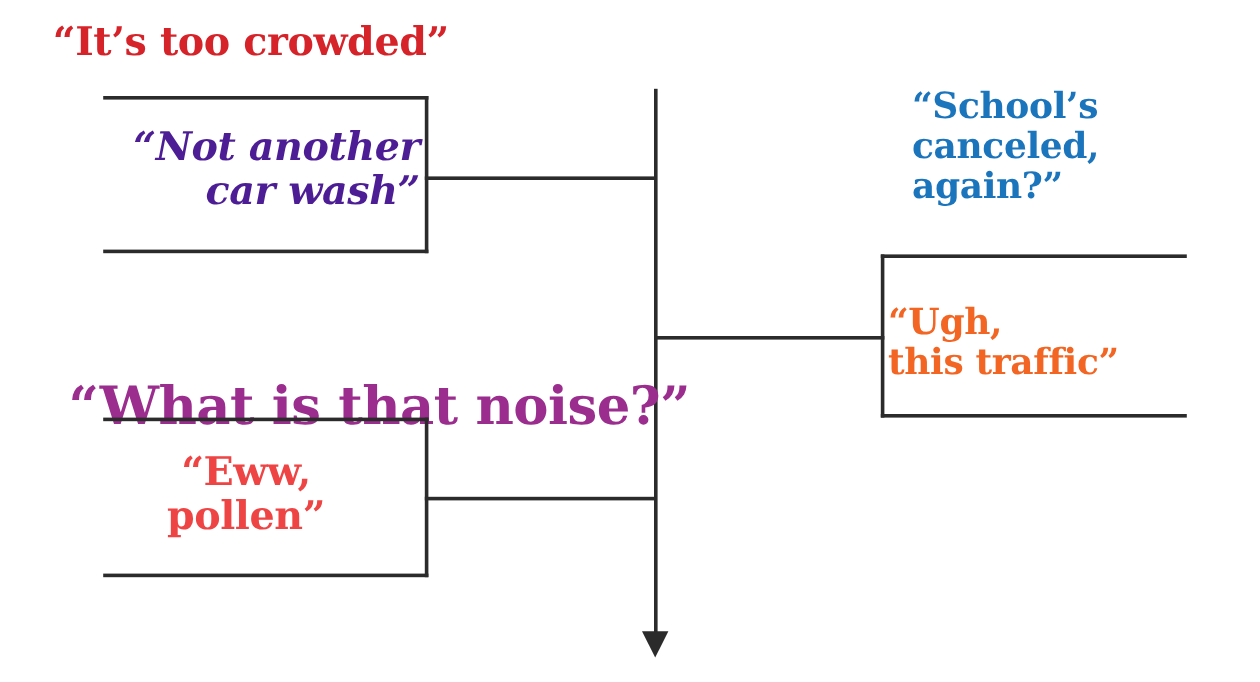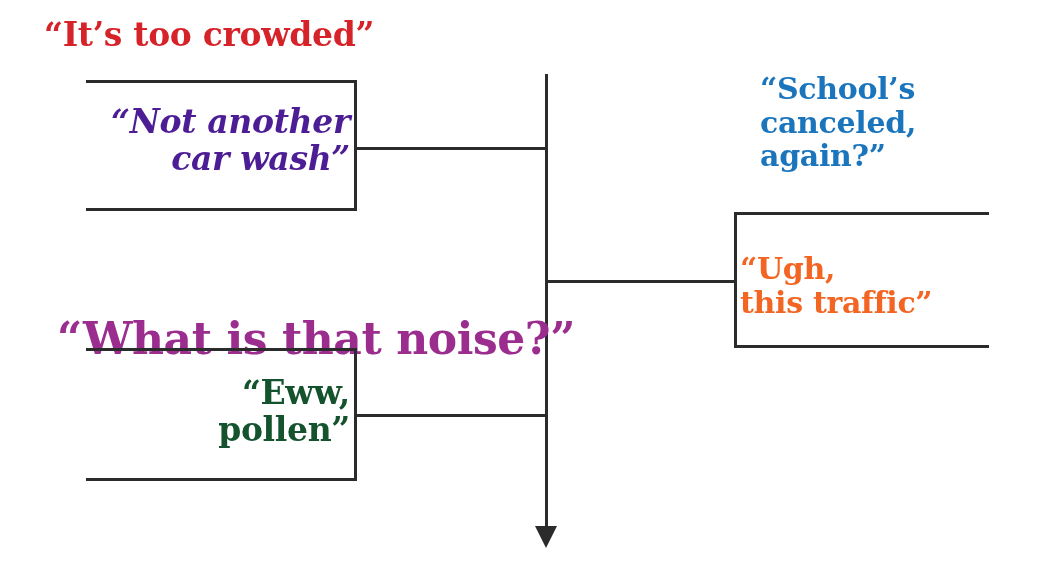--- a/index.html
+++ b/index.html
@@ -66,22 +66,22 @@
     left: 57px;  top: 292px;
     font-size: 44px;
     color: #9B2D8E;
     text-align: left;
     margin-top: 22px;
   }
   .q-pollen {
     left: 60px;  top: 375px;
     width: 290px;
     font-size: 33px;
-    color: #14532d;
-    text-align: right;
+    color: #ef4444;
+    text-align: center;
   }
   .q-school {
     left: 760px; top: 72px;
     width: 250px;
     font-size: 30px;
     color: #1B75BC;
   }
   .q-traffic {
     left: 740px; top: 252px;
     width: 272px;

